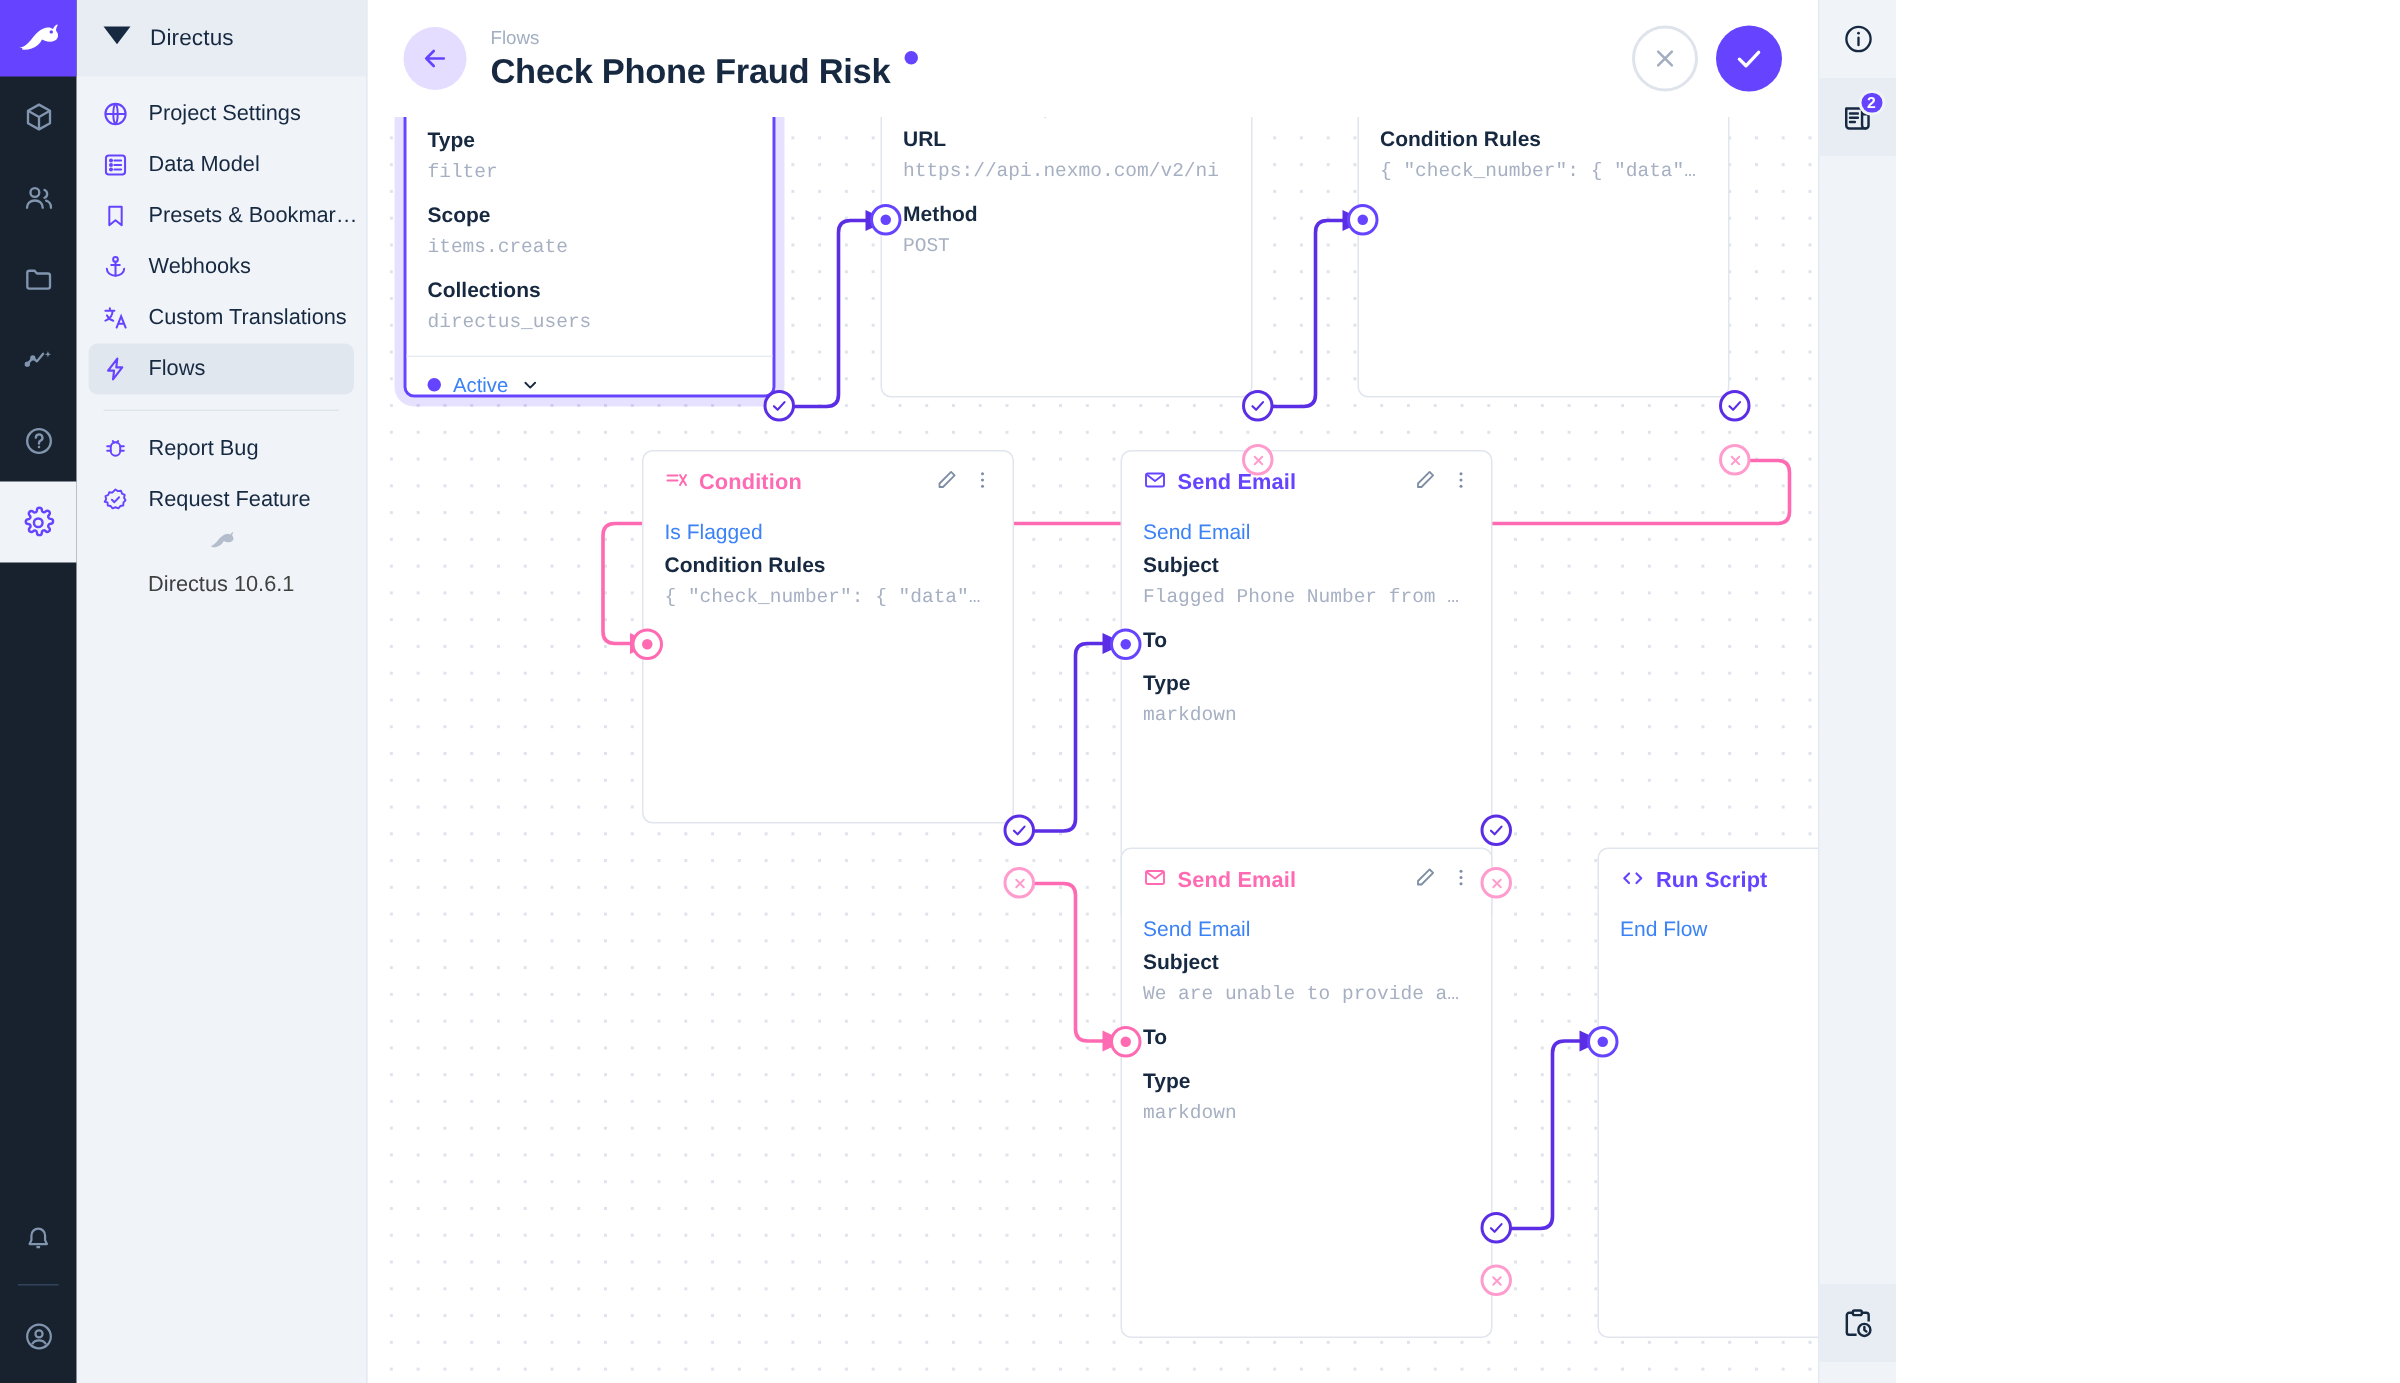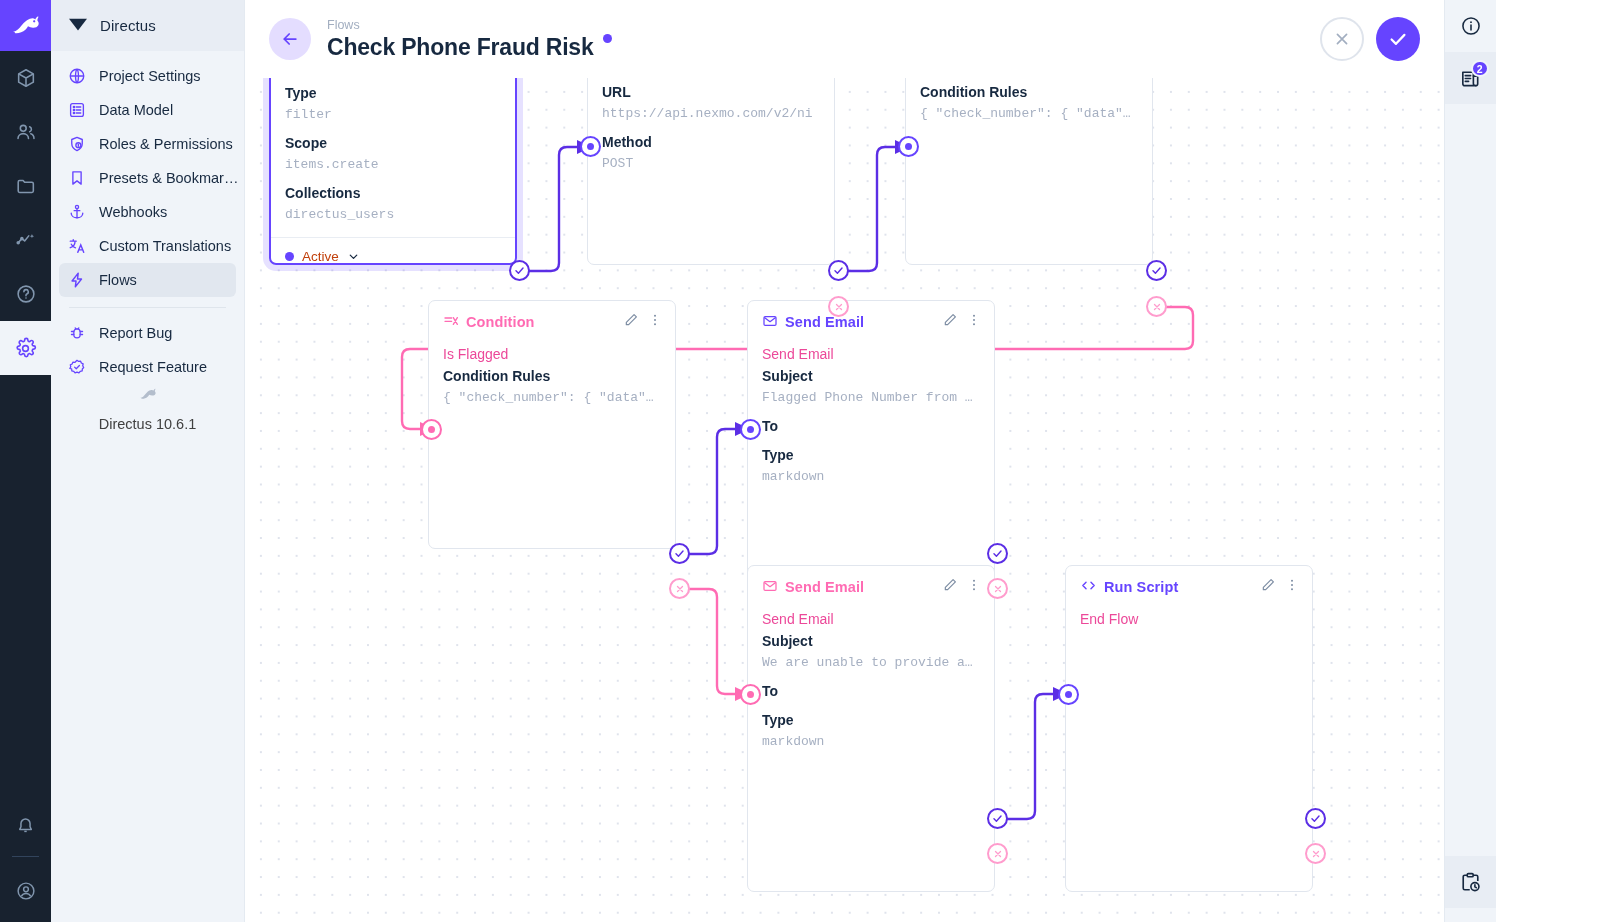--- a/index.html
+++ b/index.html
@@ -3,21 +3,21 @@
 <meta charset="utf-8">
 <style>
   * { box-sizing: border-box; margin: 0; padding: 0; }
   html, body {
     width: 1600px; height: 922px;
     overflow: hidden;
     font-family: "Liberation Sans", sans-serif;
     background: #ffffff;
     color: #172940;
   }
-  #app { position: relative; width: 1496px; height: 922px; display: flex; }
+  #app { position: relative; width: 1264px; height: 922px; display: flex; }
 
   
   .rail {
     width: 51px; height: 922px; background: #18222f;
     display: flex; flex-direction: column; align-items: center;
     flex: 0 0 51px; position: relative; z-index: 6;
   }
   .rail-logo {
     width: 51px; height: 51px; background: #6644ff;
     display: flex; align-items: center; justify-content: center;
@@ -119,30 +119,30 @@
   .card-head {
     display: flex; align-items: center; height: 42px; padding: 0 12px 0 14px;
   }
   .card-title {
     display: flex; align-items: center; gap: 7px;
     font-size: 14.5px; font-weight: 700; color: #6644ff; letter-spacing: .1px;
   }
   .card-title.pink { color: #ff6bb3; }
   .card-head .acts { margin-left: auto; display: flex; align-items: center; gap: 8px; color: #7d8da3; }
   .card-body { padding: 0 14px 12px 14px; }
-  .row-name { font-size: 14px; color: #ec4899; line-height: 22px; }
+  .row-name { font-size: 14px; color: #3b82f6; line-height: 22px; }
   .lbl { font-size: 14px; font-weight: 700; color: #172940; line-height: 22px; }
   .val {
     font-family: "Liberation Mono", monospace; font-size: 13px; color: #a6b0c2;
     line-height: 21px; white-space: nowrap; overflow: hidden;
   }
   .gap { height: 7px; }
   .card-foot {
     border-top: 1px solid #e9edf3; height: 37px; display: flex; align-items: center;
-    padding: 0 14px; gap: 8px; font-size: 13.5px; color: #c2410c;
+    padding: 0 14px; gap: 8px; font-size: 13.5px; color: #3b82f6;
   }
   .st-dot { width: 9px; height: 9px; border-radius: 50%; background: #6644ff; }
 
   
   .port {
     position: absolute; width: 21px; height: 21px; border-radius: 50%;
     background: #fff; display: flex; align-items: center; justify-content: center;
     z-index: 4;
   }
   .port.in { border: 2px solid #6644ff; }
@@ -248,30 +248,20 @@
               <rect x="3.5" y="3.5" width="17" height="17" rx="2.5"></rect>
               <circle cx="8" cy="8" r=".9" fill="currentColor"></circle>
               <circle cx="8" cy="12" r=".9" fill="currentColor"></circle>
               <circle cx="8" cy="16" r=".9" fill="currentColor"></circle>
               <path d="M11 8h6M11 12h6M11 16h6" stroke-linecap="round"></path>
             </svg>
         </span>
         <span>Data Model</span>
       </div>
 
-      <div class="nav-item">
-        <span class="nico">
-          <svg width="18" height="18" viewBox="0 0 24 24" fill="none" stroke="currentColor" stroke-width="1.8" stroke-linejoin="round">
-              <path d="M12 3.2l7 2.8v5.4c0 4.3-2.9 7.6-7 9.4-4.1-1.8-7-5.1-7-9.4V6z"></path>
-              <circle cx="13.8" cy="13.6" r="3.3" fill="#f0f4f9"></circle>
-              <path d="M13.8 12.2v2.8" stroke-linecap="round"></path>
-            </svg>
-        </span>
-        <span>Roles &amp; Permissions</span>
-      </div>
 
       <div class="nav-item">
         <span class="nico">
           <svg width="18" height="18" viewBox="0 0 24 24" fill="none" stroke="currentColor" stroke-width="1.8" stroke-linejoin="round">
               <path d="M6.5 3.8h11v16.4L12 15.8l-5.5 4.4z"></path>
             </svg>
         </span>
         <span>Presets &amp; Bookmar…</span>
       </div>
 

